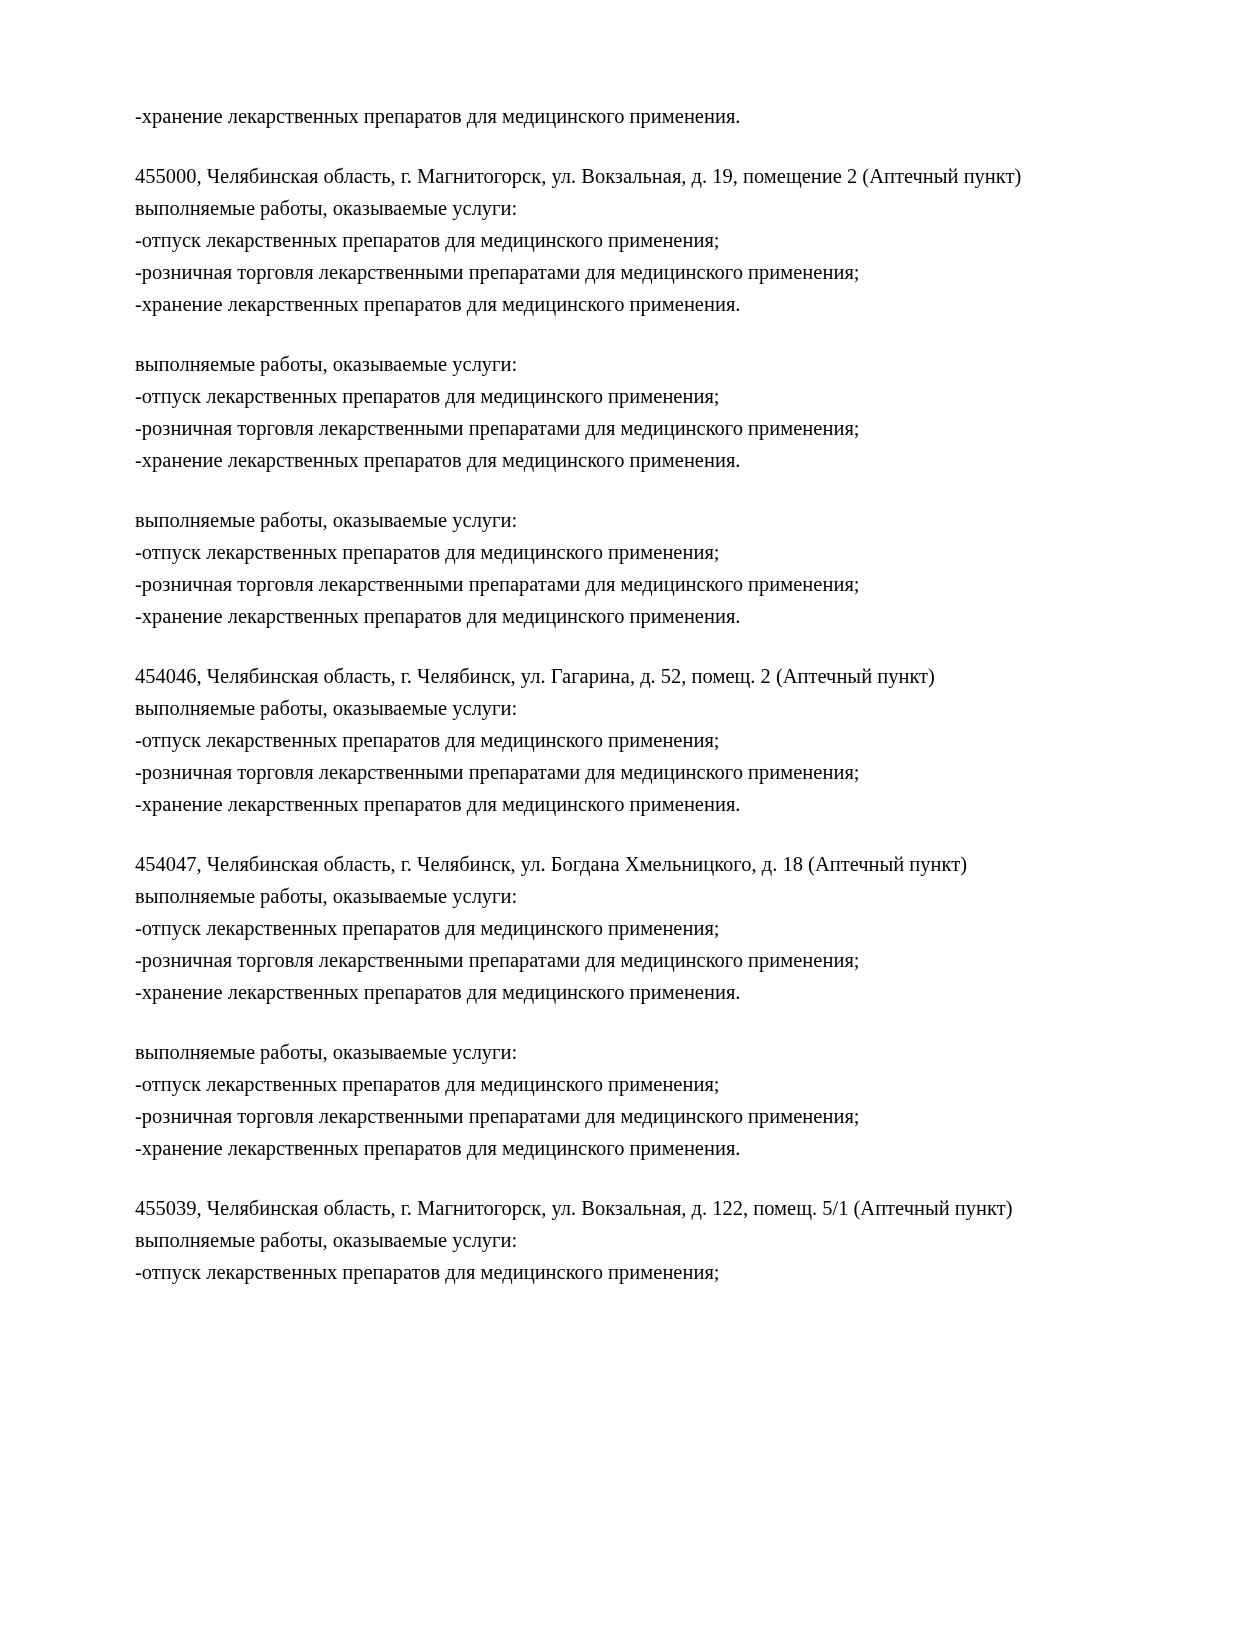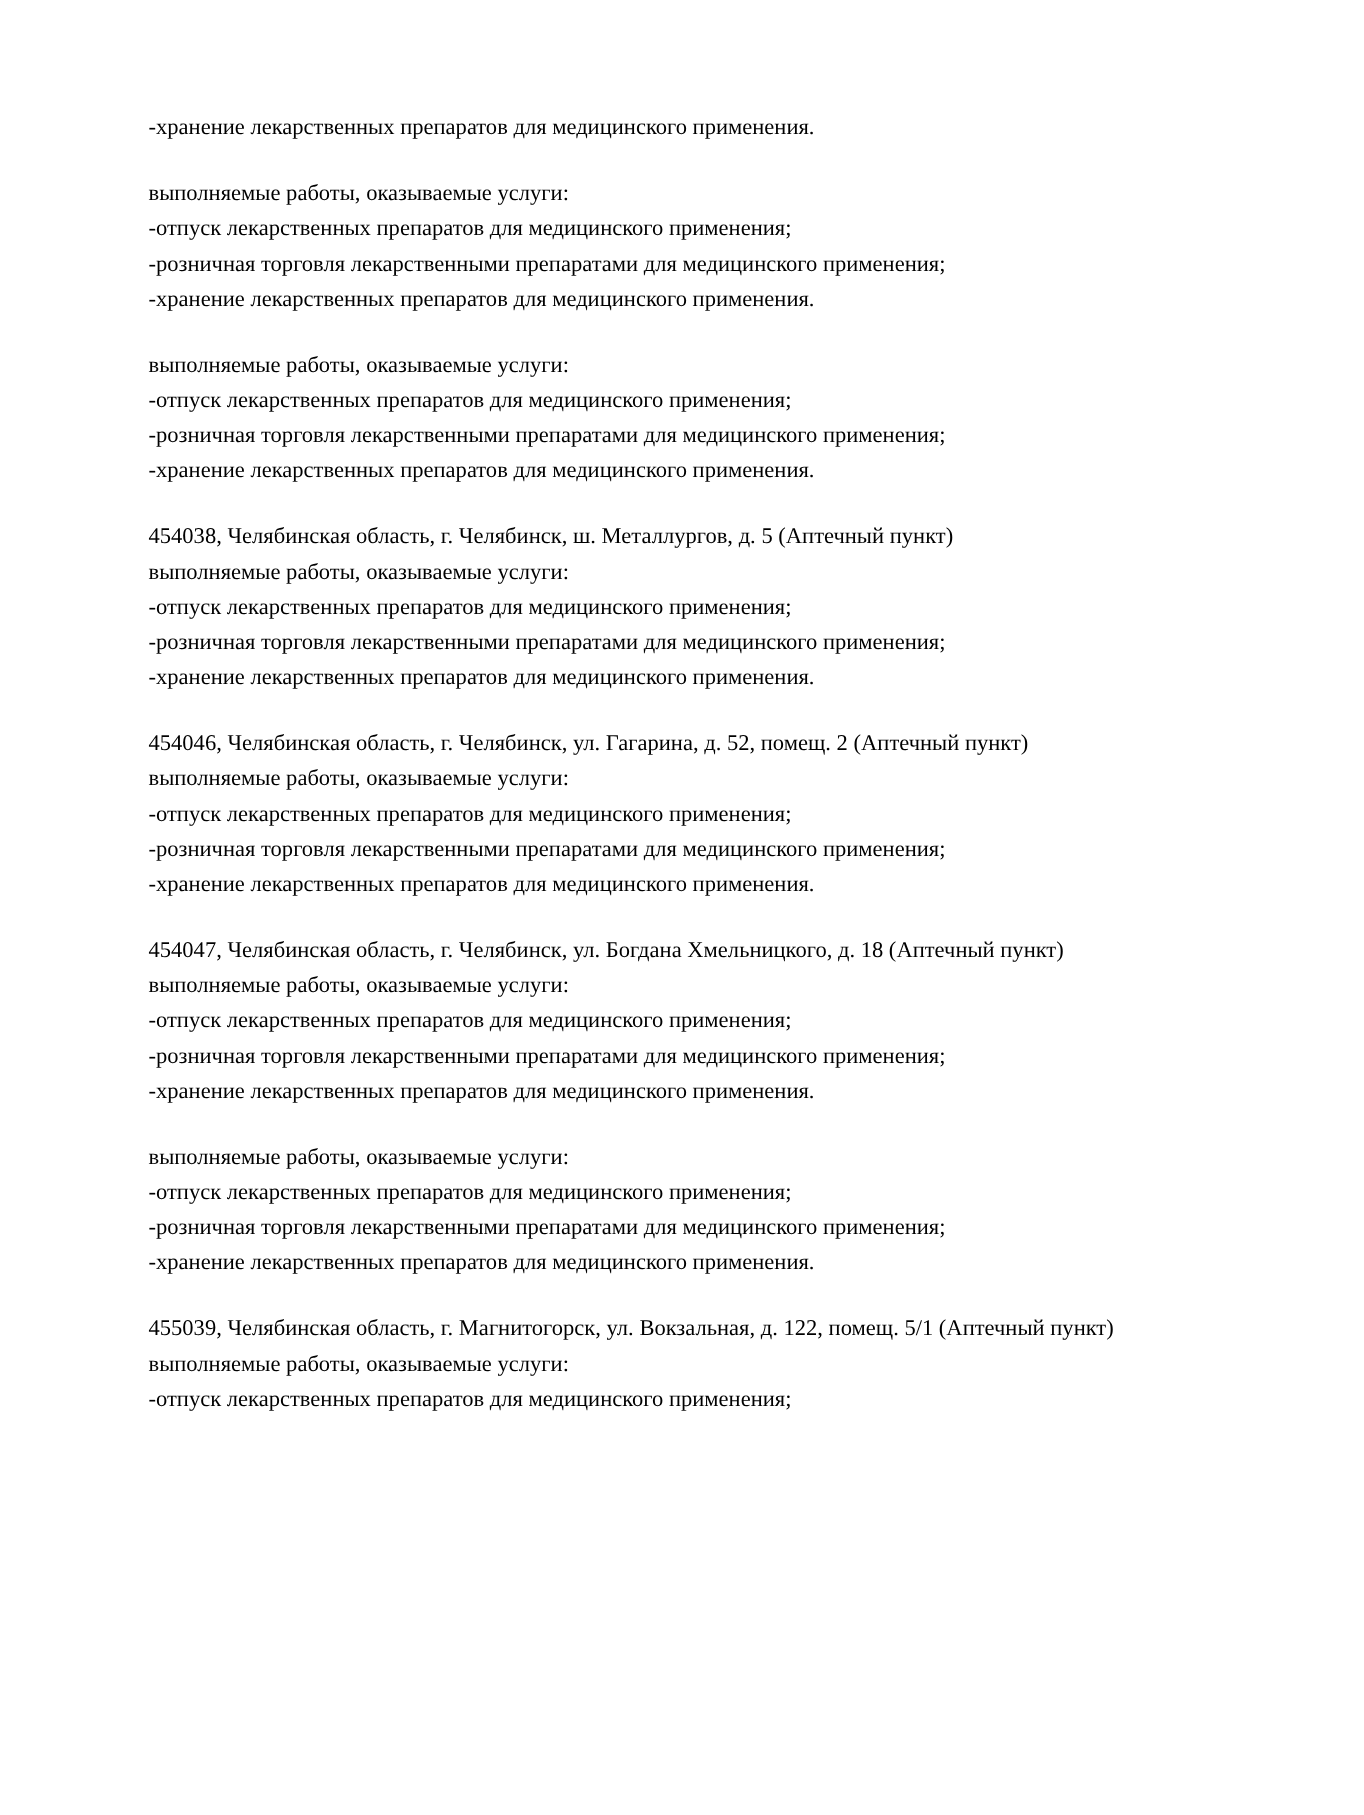--- a/index.html
+++ b/index.html
@@ -48,35 +48,35 @@
 <body>
 
 <div class="page">
   <div class="doc-body">
 
     <div class="lead-line">
       <span class="line para">-хранение лекарственных препаратов для медицинского применения.</span>
     </div>
 
     <div class="block">
+      <div class="para addr">455000, Челябинская область, г. Магнитогорск, ул. Вокзальная, д. 19, помещение 2 (Аптечный пункт)</div>
       <div class="para">выполняемые работы, оказываемые услуги:</div>
       <div class="para">-отпуск лекарственных препаратов для медицинского применения;</div>
       <div class="para">-розничная торговля лекарственными препаратами для медицинского применения;</div>
       <div class="para">-хранение лекарственных препаратов для медицинского применения.</div>
     </div>
 
     <div class="block">
       <div class="para">выполняемые работы, оказываемые услуги:</div>
       <div class="para">-отпуск лекарственных препаратов для медицинского применения;</div>
       <div class="para">-розничная торговля лекарственными препаратами для медицинского применения;</div>
       <div class="para">-хранение лекарственных препаратов для медицинского применения.</div>
     </div>
 
     <div class="block">
-      <div class="para addr">454038, Челябинская область, г. Челябинск, ш. Металлургов, д. 5 (Аптечный пункт)</div>
       <div class="para">выполняемые работы, оказываемые услуги:</div>
       <div class="para">-отпуск лекарственных препаратов для медицинского применения;</div>
       <div class="para">-розничная торговля лекарственными препаратами для медицинского применения;</div>
       <div class="para">-хранение лекарственных препаратов для медицинского применения.</div>
     </div>
 
     <div class="block">
       <div class="para addr">454046, Челябинская область, г. Челябинск, ул. Гагарина, д. 52, помещ. 2 (Аптечный пункт)</div>
       <div class="para">выполняемые работы, оказываемые услуги:</div>
       <div class="para">-отпуск лекарственных препаратов для медицинского применения;</div>

